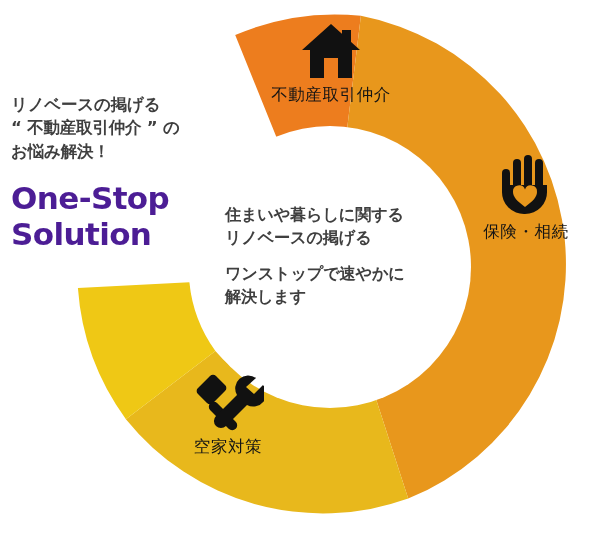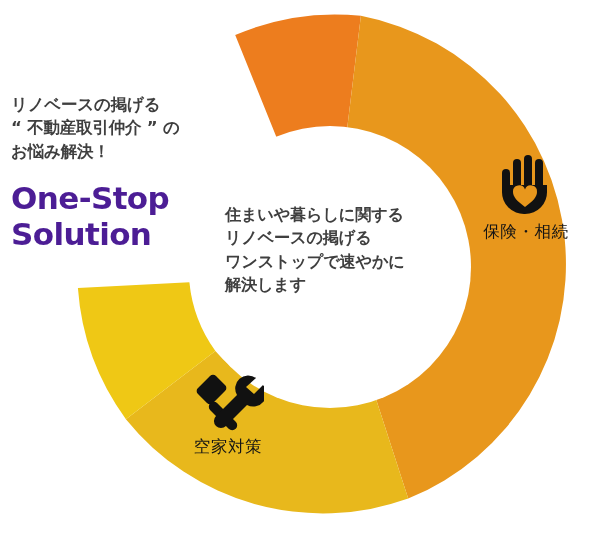--- a/index.html
+++ b/index.html
@@ -67,21 +67,21 @@
     width: 232px;
   }
   .center-line {
     color: #3f3f3f;
     font-weight: 700;
     font-size: 16.2px;
     line-height: 1.44;
     letter-spacing: -0.2px;
     white-space: nowrap;
   }
-  .center-para-2 { }
+  .center-para-2 { margin-top: 12px; }
 
   
   .seg-group {
     position: absolute;
     text-align: center;
     color: #111111;
   }
   .seg-label {
     font-size: 16.5px;
     font-weight: 500;
@@ -164,20 +164,27 @@
     </div>
   </div>
 
   <div id="center-copy">
     <div class="center-line">住まいや暮らしに関する</div>
     <div class="center-line">リノベースの掲げる</div>
     <div class="center-line center-para-2">ワンストップで速やかに</div>
     <div class="center-line">解決します</div>
   </div>
 
+  <div class="seg-group" id="seg-realestate">
+    <svg class="seg-icon" width="62" height="58" viewBox="0 0 62 58">
+      <path fill="#111111" d="M31 2 L60 28 L52 28 L52 56 L38 56 L38 36 L24 36 L24 56 L10 56 L10 28 L2 28 Z"></path>
+      <rect fill="#111111" x="42" y="8" width="9" height="14"></rect>
+    </svg>
+    <div class="seg-label">不動産取引仲介</div>
+  </div>
 
   <div class="seg-group" id="seg-insurance">
     <svg class="seg-icon" width="56" height="62" viewBox="0 0 56 62">
       <g fill="#111111">
         <rect x="4" y="14" width="8" height="22" rx="4"></rect>
         <rect x="15" y="4" width="8" height="32" rx="4"></rect>
         <rect x="26" y="0" width="8" height="36" rx="4"></rect>
         <rect x="37" y="4" width="8" height="32" rx="4"></rect>
         <path d="M4 30 h45 v6 a22 22 0 0 1 -22 23 a22 22 0 0 1 -23 -23 Z"></path>
       </g>

